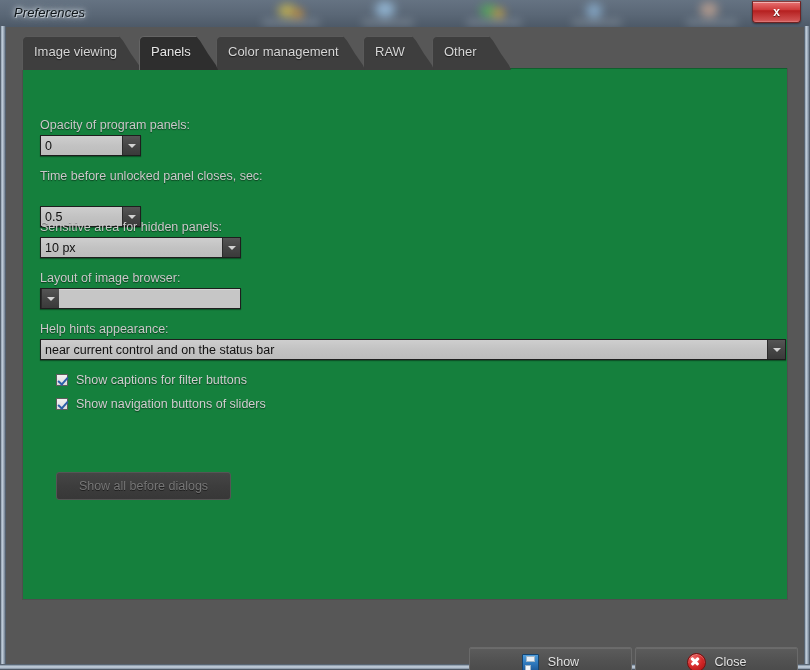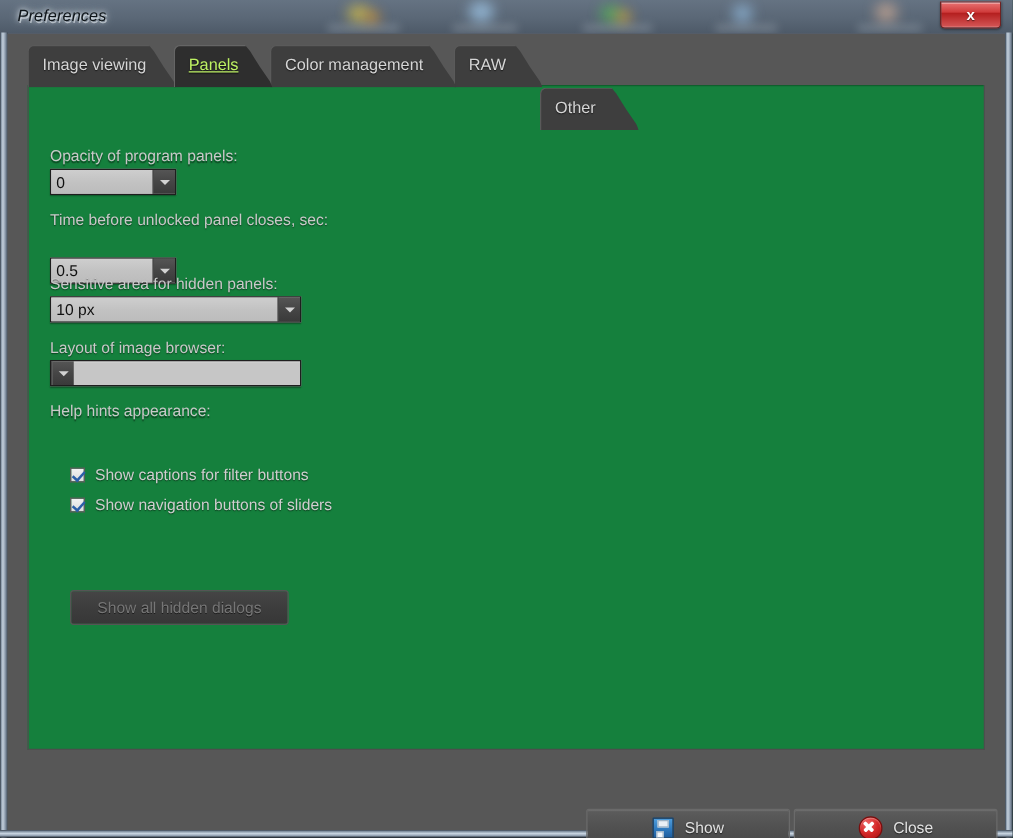--- a/index.html
+++ b/index.html
@@ -153,21 +153,21 @@
     border-left: 1px solid #656565;
   }
   .tab-label {
     position: absolute;
     left: 12px; top: 8px;
     font-size: 13px;
     color: #d6d6d6;
     white-space: nowrap;
     text-shadow: 0 1px 1px rgba(0,0,0,0.6);
   }
-  .tab.active .tab-label { color: #bef264; text-decoration: underline; }
+  .tab.active .tab-label { color: #e5e5e5; }
 
   
   #content-panel {
     position: absolute;
     left: 16px; top: 41px;
     width: 766px; height: 532px;
     background: #15803d;
     border: 1px solid #4e4e4e;
     border-top: none;
     box-sizing: border-box;
@@ -388,21 +388,21 @@
         <div class="tab-label">Panels</div>
       </div>
       <div class="tab" id="tab-3" style="left: 341px; width: 70px; z-index: 2;">
         <div class="tab-shape"></div>
         <div class="tab-label">RAW</div>
       </div>
       <div class="tab" id="tab-2" style="left: 194px; width: 148px; z-index: 3;">
         <div class="tab-shape"></div>
         <div class="tab-label">Color management</div>
       </div>
-      <div class="tab" id="tab-4" style="left: 410px; width: 78px; z-index: 1; margin-top: 34px;">
+      <div class="tab" id="tab-4" style="left: 410px; width: 78px; z-index: 1;">
         <div class="tab-shape"></div>
         <div class="tab-label">Other</div>
       </div>
     </div>
 
     <div id="content-panel">
 
       <div class="field-label" id="lbl-0" style="left: 17px; top: 50px;">Opacity of program panels:</div>
       <div class="combo" id="combo-0" style="left: 17px; top: 67px; width: 101px;">
         <div class="combo-value">0</div>
@@ -428,31 +428,37 @@
       </div>
 
       <div class="field-label" id="lbl-3" style="left: 17px; top: 203px; text-align: right;">Layout of image browser:</div>
       <div class="combo" id="combo-3" style="left: 17px; top: 220px; width: 201px;">
         <div class="combo-arrow">
               <i></i>
             </div>
       </div>
 
       <div class="field-label" id="lbl-4" style="left: 17px; top: 254px;">Help hints appearance:</div>
+      <div class="combo" id="combo-4" style="left: 17px; top: 271px; width: 746px;">
+        <div class="combo-value">near current control and on the status bar</div>
+        <div class="combo-arrow">
+              <i></i>
+            </div>
+      </div>
 
       <div class="checkrow" id="chk-0" style="left: 33px; top: 305px;">
         <span class="checkbox"></span>
         <span class="ck-label">Show captions for filter buttons</span>
       </div>
       <div class="checkrow" id="chk-1" style="left: 33px; top: 329px;">
         <span class="checkbox"></span>
         <span class="ck-label">Show navigation buttons of sliders</span>
       </div>
 
-      <div id="hidden-dialogs-btn">Show all hidden dialogs</div>
+      <div id="hidden-dialogs-btn">Show all before dialogs</div>
 
     </div>
 
     <div class="footer-btn" id="save-btn">
       <span class="floppy"></span>
       <span>Show</span>
     </div>
     <div class="footer-btn" id="close-footer-btn">
       <span class="xcircle">
         <span class="b1"></span>

